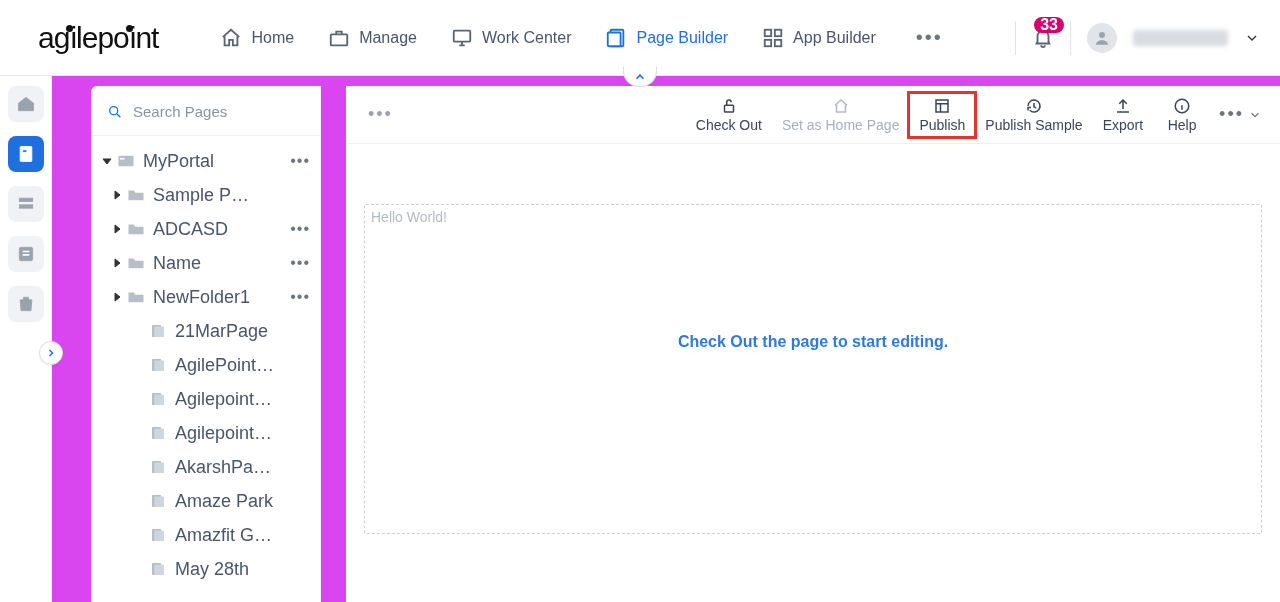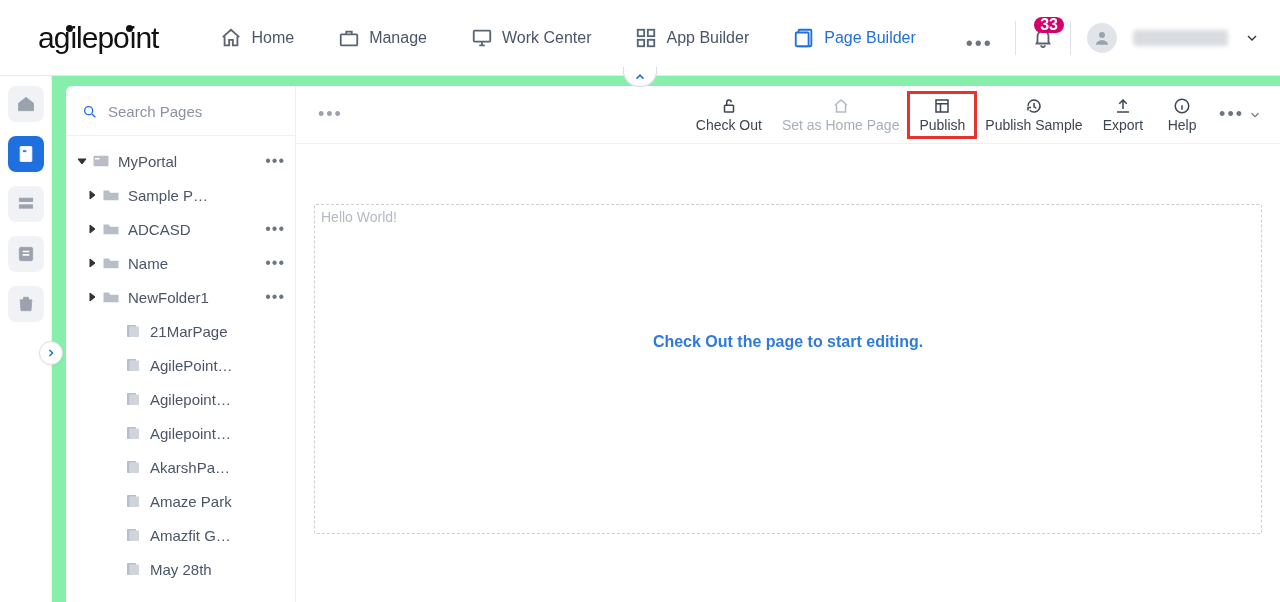--- a/index.html
+++ b/index.html
@@ -37,22 +37,22 @@
     display: inline-block;
     width: 7px; height: 7px;
     border-radius: 50%;
     background: #111;
     position: relative;
     top: -16px;
     margin: 0 -3px;
   }
   .topnav {
     display: flex;
-    align-items: flex-end;
-    gap: 40px;
+    align-items: center;
+    gap: 30px;
     flex: 1;
   }
   .topnav-item {
     display: flex;
     align-items: center;
     gap: 9px;
     font-size: 16px;
     color: #4a5568;
     cursor: pointer;
     padding: 6px 2px;
@@ -110,21 +110,22 @@
     cursor: pointer;
     z-index: 5;
   }
   .collapse-tab svg { width: 14px; height: 14px; stroke: #1f6fde; }
 
   
   .body {
     display: flex;
     width: 100%;
     height: calc(602px - 76px);
-    background: #86efac;
+    background: #d946ef;
+    gap: 25px;
   }
   .siderail {
     width: 52px;
     height: 100%;
     background: #fff;
     padding-top: 10px;
     display: flex;
     flex-direction: column;
     align-items: center;
     gap: 14px;
@@ -204,21 +205,21 @@
   .t-indent-0 { padding-left: 8px; }
   .t-indent-1 { padding-left: 18px; }
   .t-indent-2 { padding-left: 40px; }
   .t-caret { width: 16px; display: flex; justify-content: center; color: #333; }
   .t-caret svg { width: 10px; height: 10px; stroke: #333; fill: #333; }
   .t-caret.blank { visibility: hidden; }
   .t-icon { width: 22px; display: flex; justify-content: center; margin-right: 6px; }
   .t-icon svg { width: 18px; height: 16px; fill: #b7bec7; }
   .t-label {
     flex: 1;
-    font-size: 15px;
+    font-size: 18px;
     color: #4a5568;
     overflow: hidden;
     text-overflow: ellipsis;
   }
   .t-more {
     color: #6b7681; font-size: 16px; letter-spacing: 1px;
     padding: 0 4px;
   }
 
   
@@ -318,39 +319,39 @@
     </div>
     <div class="topnav-item">
       <span>
         <svg viewBox="0 0 24 24" fill="none" stroke-width="2">
             <rect x="3" y="4" width="18" height="12" rx="1"></rect>
             <path d="M9 20h6M12 16v4"></path>
           </svg>
       </span>
       <span>Work Center</span>
     </div>
+    <div class="topnav-item active">
+      <span>
+        <svg viewBox="0 0 24 24" fill="none" stroke-width="2">
+            <rect x="6" y="3" width="14" height="18" rx="1"></rect>
+            <rect x="3" y="6" width="14" height="15" rx="1" fill="#fff"></rect>
+          </svg>
+      </span>
+      <span>Page Builder</span>
+    </div>
     <div class="topnav-item">
       <span>
         <svg viewBox="0 0 24 24" fill="none" stroke-width="2">
             <rect x="3" y="3" width="7" height="7"></rect>
             <rect x="14" y="3" width="7" height="7"></rect>
             <rect x="3" y="14" width="7" height="7"></rect>
             <rect x="14" y="14" width="7" height="7"></rect>
           </svg>
       </span>
       <span>App Builder</span>
-    </div>
-    <div class="topnav-item active">
-      <span>
-        <svg viewBox="0 0 24 24" fill="none" stroke-width="2">
-            <rect x="6" y="3" width="14" height="18" rx="1"></rect>
-            <rect x="3" y="6" width="14" height="15" rx="1" fill="#fff"></rect>
-          </svg>
-      </span>
-      <span>Page Builder</span>
     </div>
     <div class="topnav-more">•••</div>
   </div>
   <div class="top-right">
     <div class="divider-v"></div>
     <div class="bell-wrap">
       <span>
         <svg width="22" height="22" viewBox="0 0 24 24" fill="none" stroke="#5a6573" stroke-width="2">
             <path d="M6 16V10a6 6 0 1 1 12 0v6l1 2H5l1-2Z"></path>
             <path d="M10 20a2 2 0 0 0 4 0"></path>

